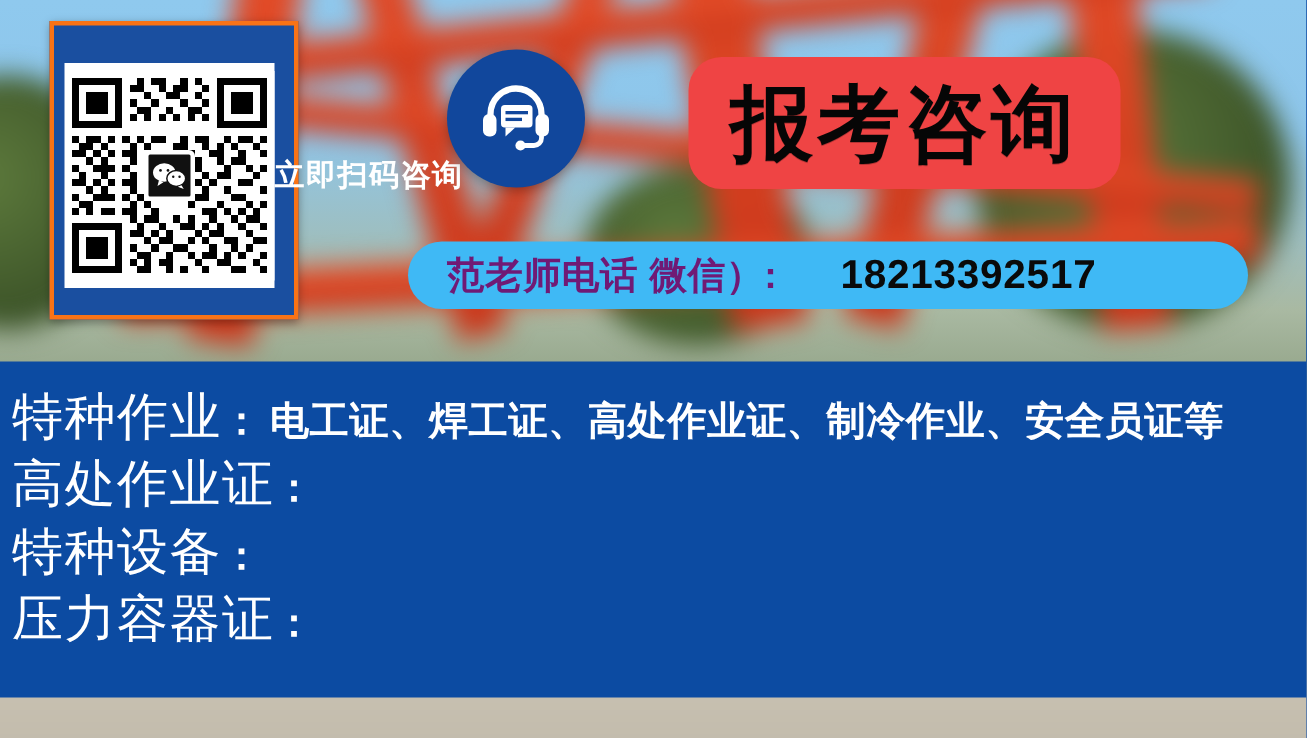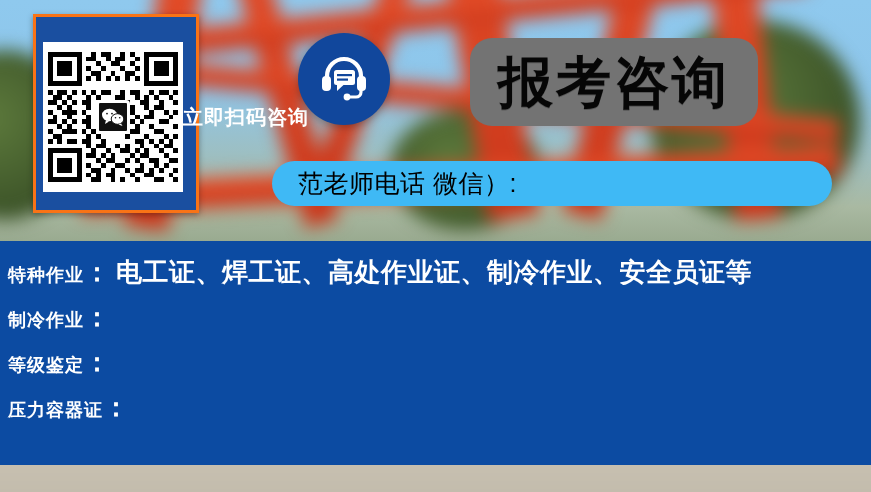--- a/index.html
+++ b/index.html
@@ -72,55 +72,55 @@
   
   .headset-badge {
     position:absolute; left:298px; top:33px; width:92px; height:92px;
     border-radius:50%; background:#11479c;
     display:flex; align-items:center; justify-content:center;
     box-shadow:0 2px 8px rgba(0,0,0,.3);
   }
 
   
   .pill-headline {
-    position:absolute; left:470px; top:38px; width:288px; height:88px;
-    background:#737373; border-radius:22px;
+    position:absolute; left:459px; top:38px; width:288px; height:88px;
+    background:#ef4444; border-radius:22px;
     display:flex; align-items:center; justify-content:center;
   }
   .pill-headline .txt {
     color:#060606; font-size:55px; font-weight:bold; letter-spacing:3px;
     white-space:nowrap; line-height:1;
     text-shadow:0 1px 0 rgba(0,0,0,.25);
   }
   .pill-phone {
     position:absolute; left:272px; top:161px; width:560px; height:45px;
     background:#3fb9f5; border-radius:23px;
     display:flex; align-items:center; padding:0 26px;
   }
   .pill-phone .label {
-    color:#000000; font-size:25px; font-weight:normal; white-space:nowrap;
+    color:#701a75; font-size:25px; font-weight:bold; white-space:nowrap;
     letter-spacing:.5px;
   }
   .pill-phone .number {
     color:#0a0a0a; font-size:27px; font-weight:bold; white-space:nowrap;
     margin-left:42px; letter-spacing:.5px;
   }
 
   
   .info-panel {
     position:absolute; left:0; top:241px; width:871px; height:224px;
     background:#0c4ba2;
     padding:14px 0 0 8px;
   }
   .info-row {
     display:flex; align-items:baseline;
     height:45px; white-space:nowrap;
   }
   .info-row .cat {
-    color:#ffffff; font-size:18px; font-weight:bold; letter-spacing:1px;
+    color:#ffffff; font-size:34px; font-weight:normal; letter-spacing:1px;
   }
   .info-row .sep {
     color:#ffffff; font-size:26px; font-weight:bold;
     margin-right:6px;
   }
   .info-row .items {
     color:#ffffff; font-size:26px; font-weight:bold; letter-spacing:.5px;
   }
 </style>
 </head>
@@ -365,37 +365,38 @@
       <circle cx="32" cy="47" r="3.4" fill="#ffffff"></circle>
     </svg>
   </div>
 
   <div class="pill-headline">
     <span class="txt">报考咨询</span>
   </div>
 
   <div class="pill-phone">
     <span class="label">范老师电话 微信）:</span>
+    <span class="number">18213392517</span>
   </div>
 
   <div class="info-panel">
 
     <div class="info-row">
       <span class="cat">特种作业</span>
       <span class="sep">：</span>
       <span class="items">电工证、焊工证、高处作业证、制冷作业、安全员证等</span>
     </div>
 
     <div class="info-row">
-      <span class="cat">制冷作业</span>
+      <span class="cat">高处作业证</span>
       <span class="sep">：</span>
     </div>
 
     <div class="info-row">
-      <span class="cat">等级鉴定</span>
+      <span class="cat">特种设备</span>
       <span class="sep">：</span>
     </div>
 
     <div class="info-row">
       <span class="cat">压力容器证</span>
       <span class="sep">：</span>
     </div>
 
   </div>
 

